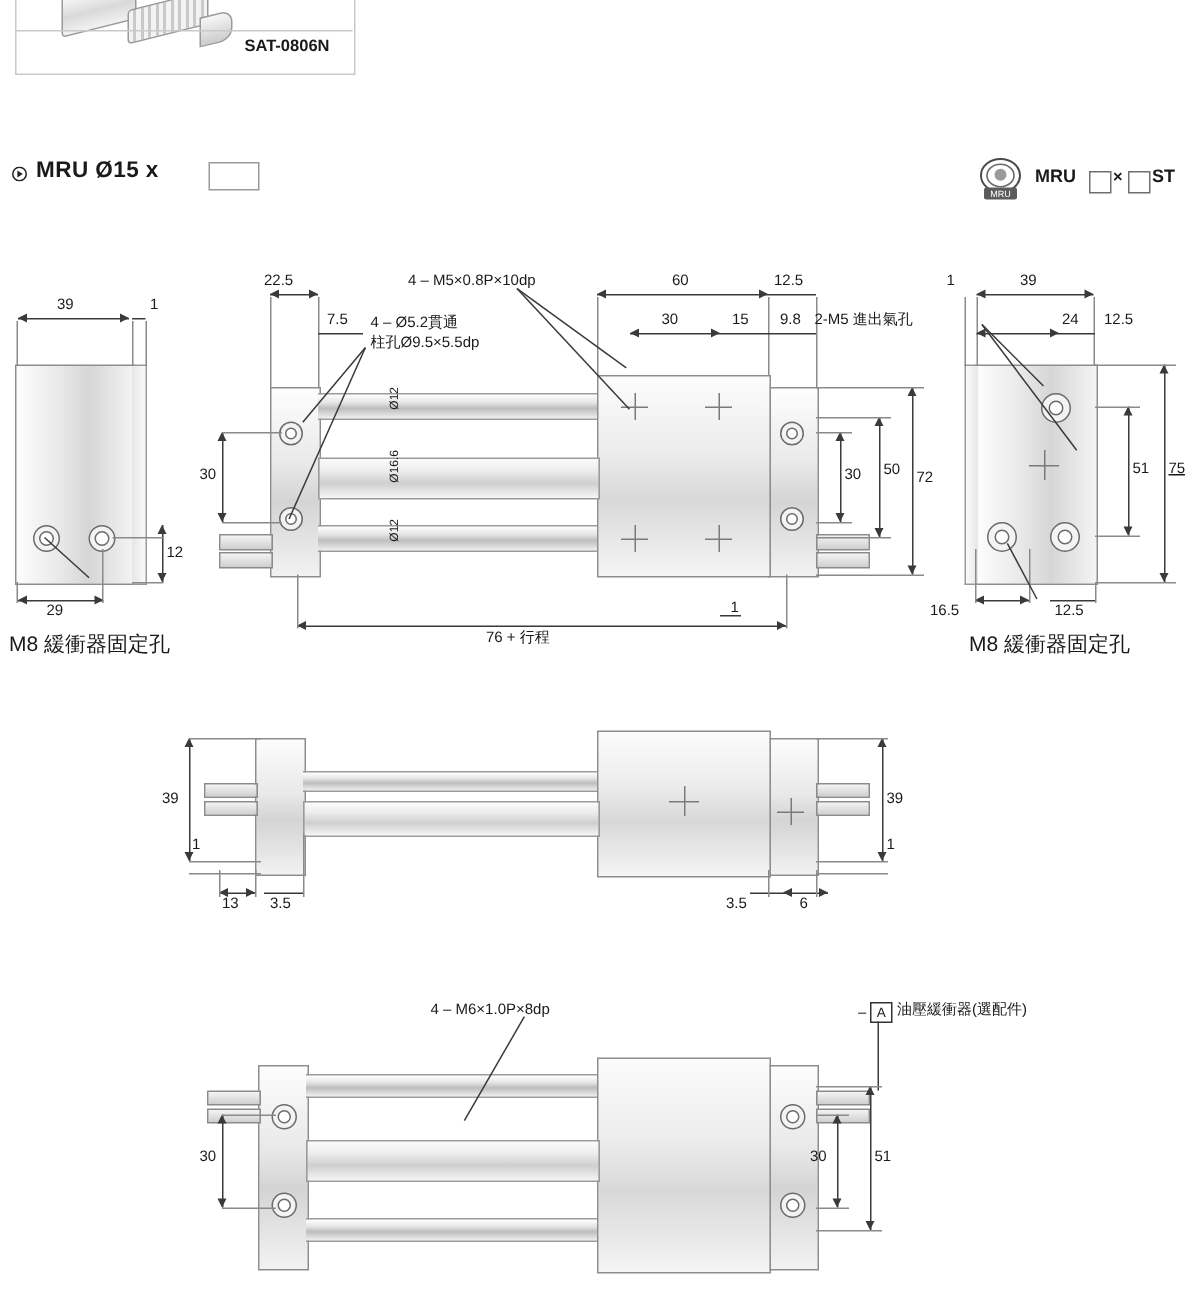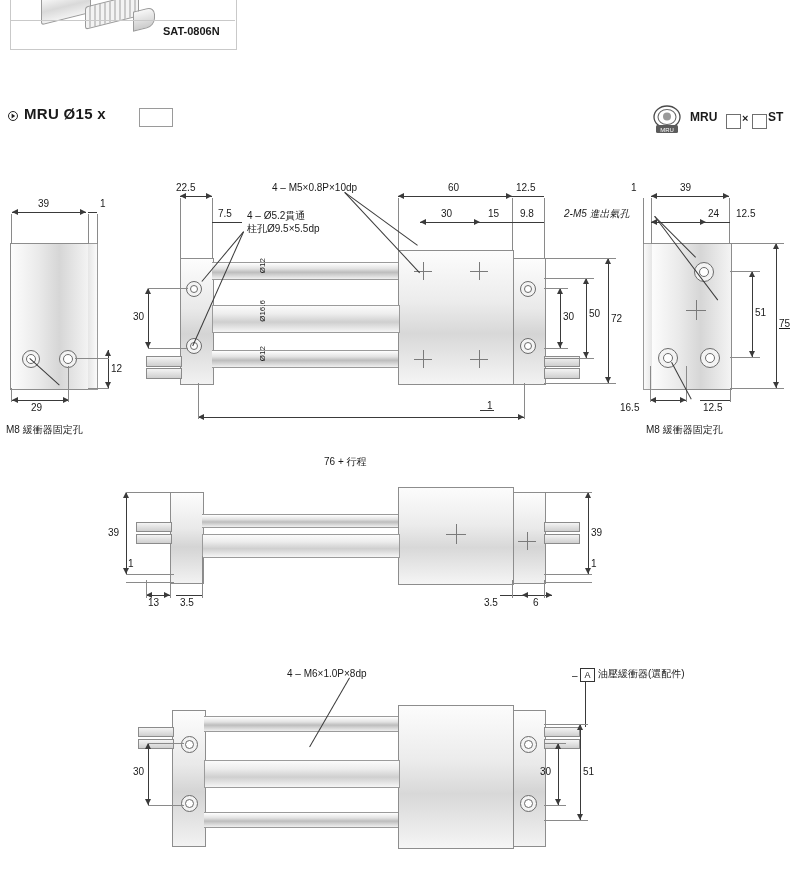--- a/index.html
+++ b/index.html
@@ -7,21 +7,21 @@
     width:790px;height:877px;
     background:#ffffff;
     font-family:"Liberation Sans", sans-serif;
     color:#1b1b1b;
     position:relative;
     overflow:hidden;
     -webkit-font-smoothing:antialiased;
   }
   .abs{position:absolute;}
   .lbl{position:absolute;font-size:10px;line-height:11px;white-space:nowrap;color:#1a1a1a;}
-  .lbl.s9{font-size:10px;}
+  .lbl.s9{font-size:14px;}
   .lbl.b{font-weight:bold;}
   .dim{position:absolute;background:#3a3a3a;}
   .h{height:1px;}
   .v{width:1px;}
   .ext{background:#8a8a8a;}
 
   
   #thumb-box{left:10px;top:-72px;width:225px;height:120px;border:1px solid #c9c9c9;background:#fff;}
   #thumb-caption{left:163px;top:26px;font-size:11px;font-weight:bold;}
   #thumb-sep{left:10px;top:20px;width:225px;height:1px;background:#c9c9c9;}
@@ -226,21 +226,21 @@
 <div class="dim v" style="left:148px;top:288px;height:60px;"></div>
 <div class="arrowU" style="left:145px;top:288px;"></div>
 <div class="arrowD" style="left:145px;top:342px;"></div>
 <div class="lbl" style="left:133px;top:311px;">30</div>
 <div class="dim h ext" style="left:148px;top:288px;width:40px;"></div>
 <div class="dim h ext" style="left:148px;top:348px;width:40px;"></div>
 
 <div class="dim h" style="left:198px;top:417px;width:326px;"></div>
 <div class="arrowL" style="left:198px;top:414px;"></div>
 <div class="arrowR" style="left:518px;top:414px;"></div>
-<div class="lbl" style="left:324px;top:420px;margin-top:36px;">76 + 行程</div>
+<div class="lbl" style="left:324px;top:420px;">76 + 行程</div>
 <div class="dim v ext" style="left:198px;top:383px;height:36px;"></div>
 <div class="dim v ext" style="left:524px;top:383px;height:36px;"></div>
 <div class="lbl" style="left:487px;top:400px;">1</div>
 <div class="dim h" style="left:480px;top:410px;width:14px;"></div>
 
 <div class="plate-v" style="left:650px;top:243px;width:80px;height:145px;"></div>
 <div class="abs" style="left:643px;top:243px;width:8px;height:145px;background:linear-gradient(90deg,#fafafa,#e6e6e6);border:1px solid #9a9a9a;border-right:none;"></div>
 
 <div class="hole" style="left:694px;top:262px;width:18px;height:18px;"></div>
 <div class="hole2" style="left:699px;top:267px;width:8px;height:8px;"></div>
@@ -266,27 +266,27 @@
 <div class="dim h" style="left:706px;top:222px;width:24px;"></div>
 <div class="lbl" style="left:736px;top:208px;">12.5</div>
 
 <div class="dim v" style="left:752px;top:271px;height:86px;"></div>
 <div class="arrowU" style="left:749px;top:271px;"></div>
 <div class="arrowD" style="left:749px;top:351px;"></div>
 <div class="lbl" style="left:755px;top:307px;">51</div>
 <div class="dim v" style="left:776px;top:243px;height:145px;"></div>
 <div class="arrowU" style="left:773px;top:243px;"></div>
 <div class="arrowD" style="left:773px;top:382px;"></div>
-<div class="lbl" style="left:779px;top:318px;text-decoration:underline;">75</div>
+<div class="lbl" style="left:779px;top:307px;text-decoration:underline;">75</div>
 <div class="dim h ext" style="left:730px;top:271px;width:30px;"></div>
 <div class="dim h ext" style="left:730px;top:357px;width:30px;"></div>
 <div class="dim h ext" style="left:730px;top:243px;width:54px;"></div>
 <div class="dim h ext" style="left:730px;top:388px;width:54px;"></div>
 
-<div class="lbl" style="left:564px;top:208px;font-style:italic;">2-M5 進出氣孔</div>
+<div class="lbl" style="left:543px;top:208px;">2-M5 進出氣孔</div>
 <div class="leader" style="left:655px;top:216px;width:58px;transform:rotate(45deg);"></div>
 <div class="leader" style="left:655px;top:216px;width:105px;transform:rotate(53deg);"></div>
 
 <div class="dim h" style="left:650px;top:400px;width:36px;"></div>
 <div class="arrowL" style="left:650px;top:397px;"></div>
 <div class="arrowR" style="left:680px;top:397px;"></div>
 <div class="lbl" style="left:620px;top:402px;">16.5</div>
 <div class="dim h" style="left:700px;top:400px;width:30px;"></div>
 <div class="lbl" style="left:703px;top:402px;">12.5</div>
 <div class="dim v ext" style="left:650px;top:366px;height:36px;"></div>

